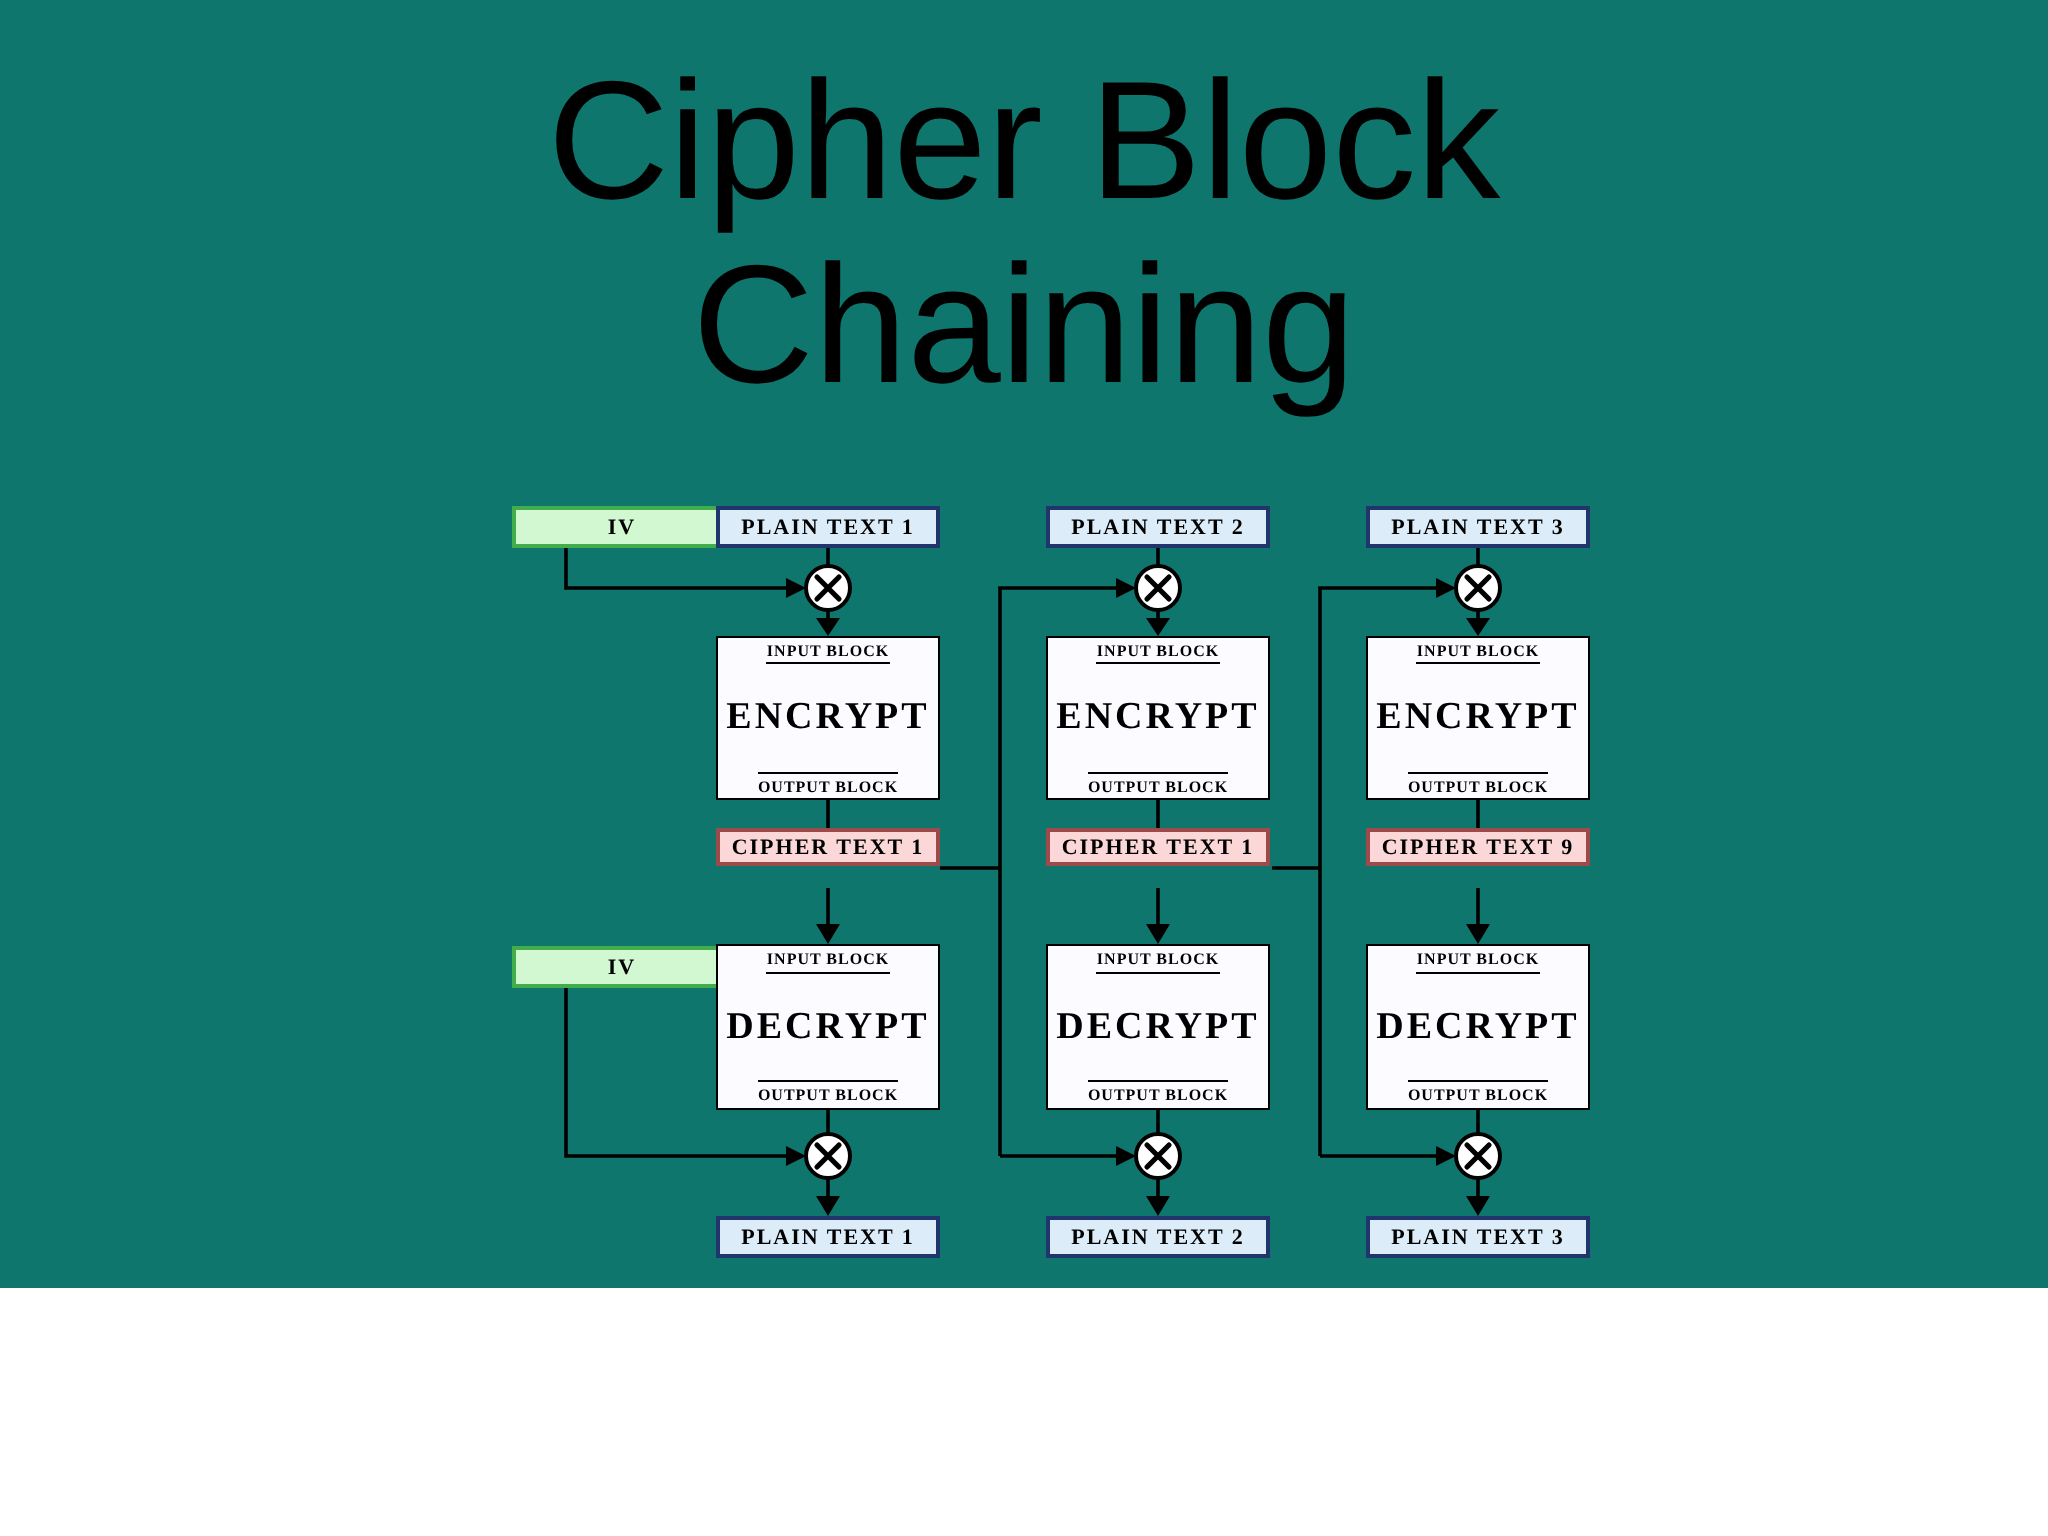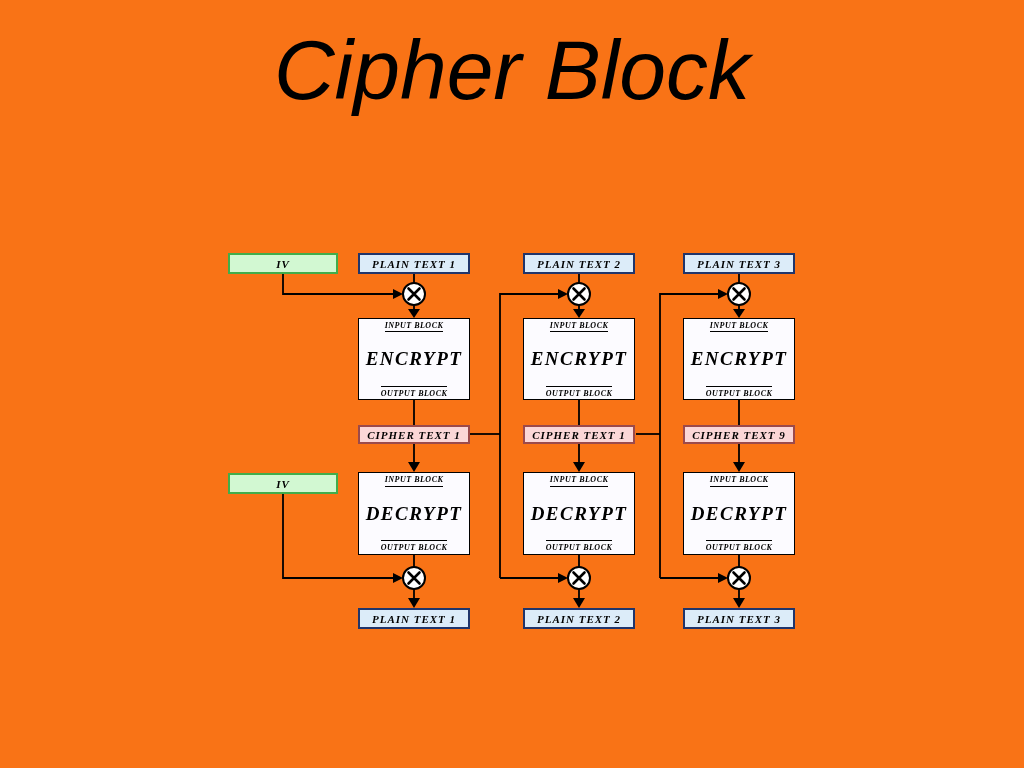--- a/index.html
+++ b/index.html
@@ -1,59 +1,60 @@
 <!DOCTYPE html>
 <html><head>
 <meta charset="utf-8">
 <style>
   html,body{margin:0;padding:0;background:#fff;}
-  .slide{position:relative;width:1024px;height:768px;background:#f97316;overflow:hidden;
-         font-family:"Liberation Serif",serif;color:#000;font-style:italic;}
+  .slide{position:relative;width:1024px;height:644px;background:#0f766e;overflow:hidden;
+         font-family:"Liberation Serif",serif;color:#000;}
   .title{position:absolute;top:24px;left:0;width:100%;text-align:center;
          font-family:"Liberation Sans",sans-serif;font-size:84px;line-height:92px;
          font-weight:400;color:#000;}
   svg.connectors{position:absolute;left:0;top:0;width:1024px;height:768px;}
   svg.connectors path.ln{fill:none;stroke:#000;stroke-width:1.8;}
   svg.connectors polygon.ar{fill:#000;stroke:none;}
   svg.connectors .xorc{fill:#ffffff;stroke:#000;stroke-width:2;}
   svg.connectors .xorx{fill:none;stroke:#000;stroke-width:2.6;stroke-linecap:round;}
 
   .box{position:absolute;box-sizing:border-box;display:flex;align-items:center;
        justify-content:center;font-weight:bold;}
   .label-box{font-size:11px;letter-spacing:1px;white-space:nowrap;}
-  .iv{background:#d2f8d2;border:2px solid #41ad4b;}
+  .iv{background:#d2f8d2;border:2px solid #41ad4b;margin-left:28px;}
   .pt{background:#dcecf9;border:2px solid #20356b;}
   .ct{background:#fbd7d7;border:2px solid #9c4a4a;}
   .block{background:#fcfbff;border:1.6px solid #000;display:flex;flex-direction:column;
          align-items:center;justify-content:flex-start;padding:0;}
   .sec{box-sizing:border-box;display:flex;align-items:center;justify-content:center;
        font-size:8px;letter-spacing:0.5px;white-space:nowrap;}
   .sec-top{height:13px;border-bottom:1.4px solid #000;}
   .sec-mid{flex:1;font-size:19px;letter-spacing:1.5px;}
   .sec-bot{height:13px;border-top:1.4px solid #000;}
   .dec .sec-top,.dec .sec-bot{height:14px;}
 
   
   .c1{left:358px;} .c2{left:523px;} .c3{left:683px;}
   .wcol{width:112px;}
   .row-pt-top{top:253px;height:21px;}
   .row-enc{top:318px;height:82px;}
-  .row-ct{top:425px;height:19px;}
+  .row-ct{top:414px;height:19px;}
   .row-dec{top:472px;height:83px;}
   .row-pt-bot{top:608px;height:21px;}
   .iv1{left:228px;top:253px;width:110px;height:21px;}
   .iv2{left:228px;top:473px;width:110px;height:21px;}
 </style>
 </head>
 <body>
 
 <div class="slide">
 
   <div class="title">
     <div>Cipher Block</div>
+    <div>Chaining</div>
   </div>
 
   <svg class="connectors" viewBox="0 0 1024 768" xmlns="http://www.w3.org/2000/svg">
 
     <g>
       <path class="ln" d="M414 274 V283"></path>
       <path class="ln" d="M414 305 V310"></path>
         <polygon class="ar" points="408,309 420,309 414,318"></polygon>
       <path class="ln" d="M414 400 V425"></path>
       <path class="ln" d="M414 444 V463"></path>

